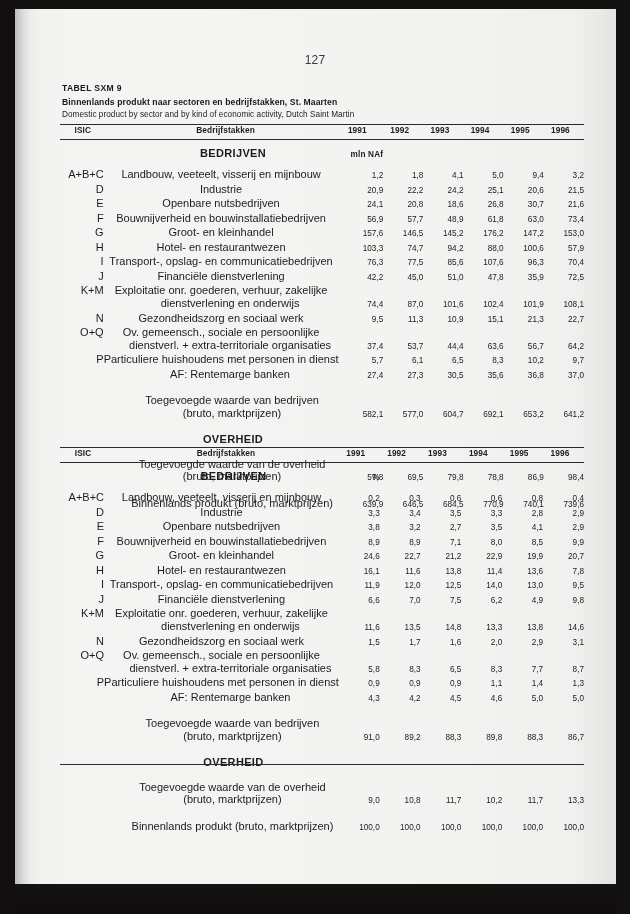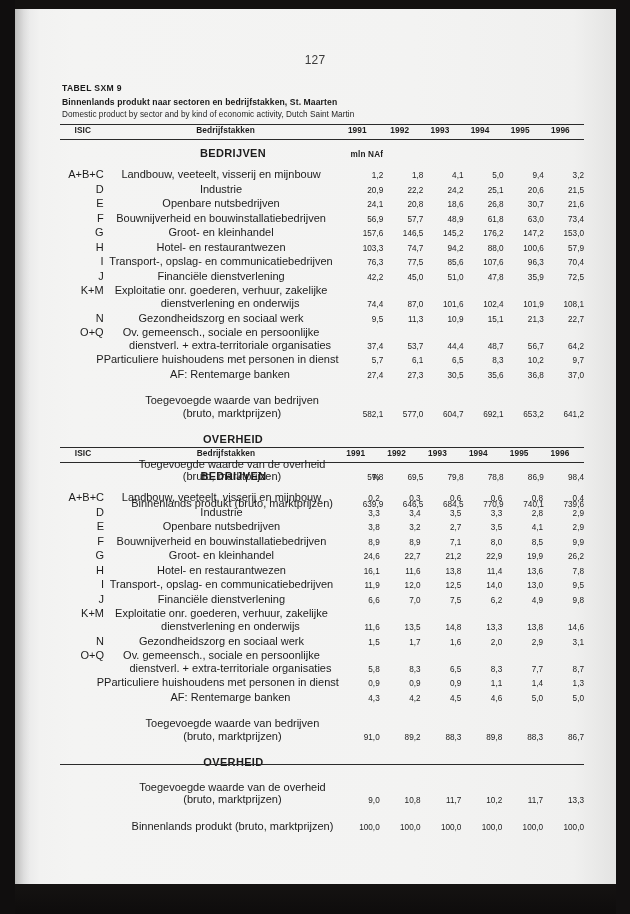--- a/index.html
+++ b/index.html
@@ -375,21 +375,21 @@
           <td class="num"></td>
           <td class="num"></td>
           <td class="num"></td>
         </tr>
         <tr class="data-row">
           <td class="isic"></td>
           <td class="label indent">dienstverl. + extra-territoriale organisaties</td>
           <td class="num">37,4</td>
           <td class="num">53,7</td>
           <td class="num">44,4</td>
-          <td class="num">48,7</td>
+          <td class="num">63,6</td>
           <td class="num">56,7</td>
           <td class="num">64,2</td>
         </tr>
         <tr class="data-row">
           <td class="isic">P</td>
           <td class="label">Particuliere huishoudens met personen in dienst</td>
           <td class="num">5,7</td>
           <td class="num">6,1</td>
           <td class="num">6,5</td>
           <td class="num">8,3</td>
@@ -562,21 +562,21 @@
           <td class="num">9,9</td>
         </tr>
         <tr class="data-row">
           <td class="isic">G</td>
           <td class="label">Groot- en kleinhandel</td>
           <td class="num">24,6</td>
           <td class="num">22,7</td>
           <td class="num">21,2</td>
           <td class="num">22,9</td>
           <td class="num">19,9</td>
-          <td class="num">26,2</td>
+          <td class="num">20,7</td>
         </tr>
         <tr class="data-row">
           <td class="isic">H</td>
           <td class="label">Hotel- en restaurantwezen</td>
           <td class="num">16,1</td>
           <td class="num">11,6</td>
           <td class="num">13,8</td>
           <td class="num">11,4</td>
           <td class="num">13,6</td>
           <td class="num">7,8</td>

